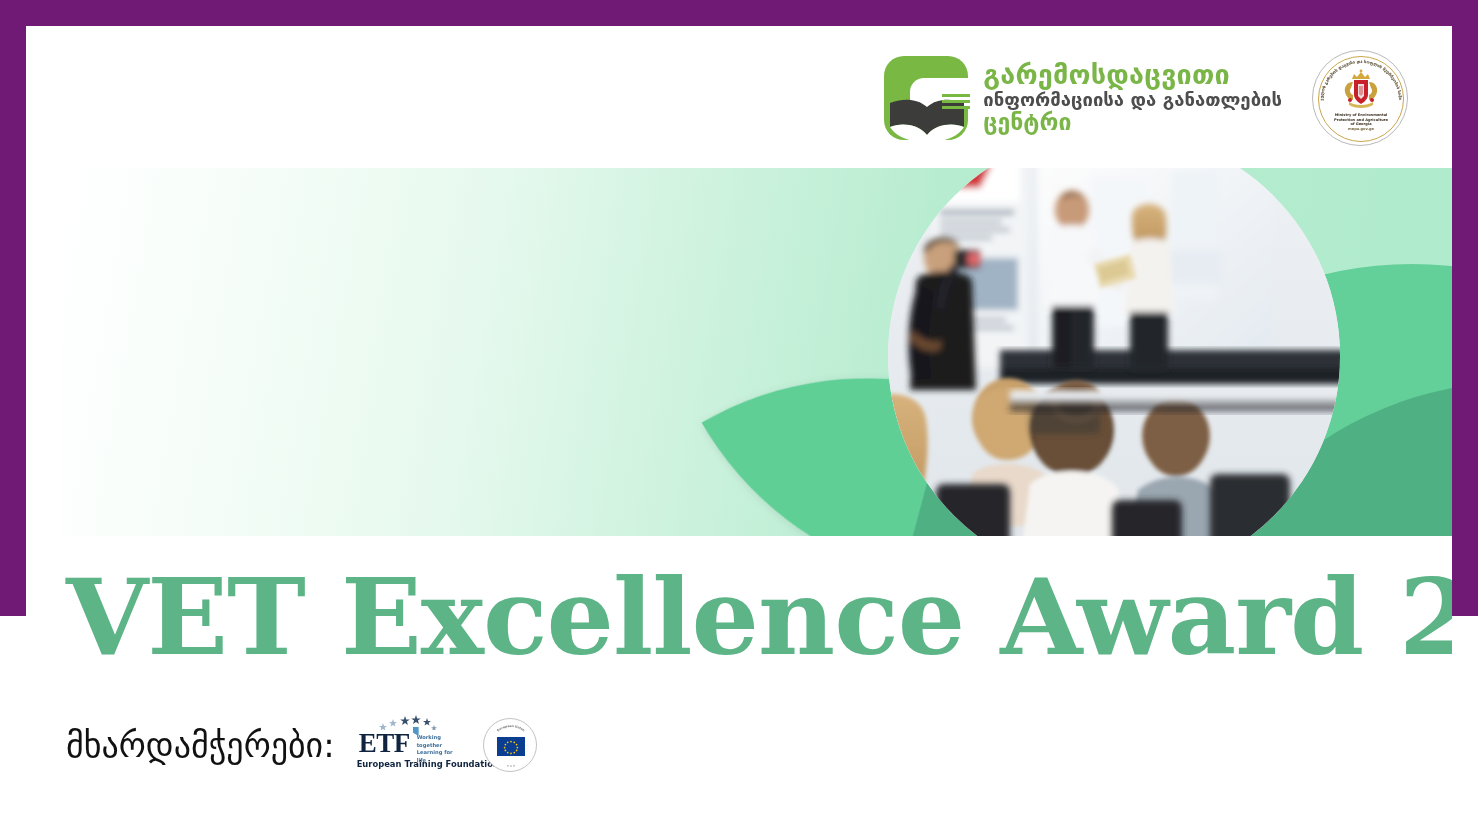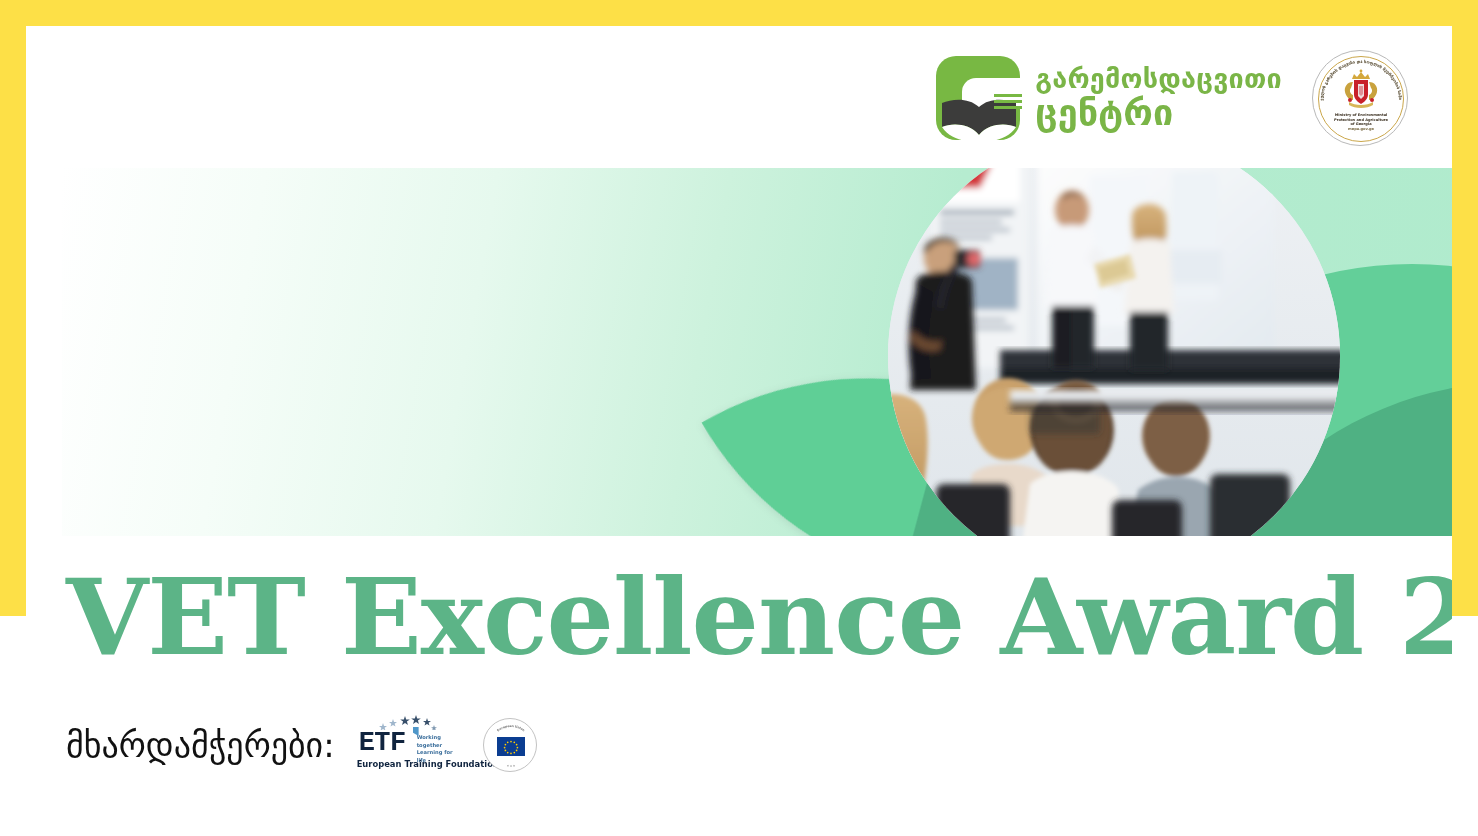--- a/index.html
+++ b/index.html
@@ -9,21 +9,21 @@
     height: 836px;
     overflow: hidden;
     font-family: "DejaVu Sans", "Liberation Sans", sans-serif;
   }
 
   
   #poster {
     position: relative;
     width: 1478px;
     height: 616px;
-    background: #fde047;
+    background: #701a75;
   }
 
   #page {
     position: absolute;
     left: 26px;
     top: 26px;
     width: 1426px;
     height: 768px;
     background: #ffffff;
     overflow: hidden;
@@ -96,21 +96,21 @@
     white-space: nowrap;
   }
   .eiec-l2 {
     font-size: 18.5px;
     font-weight: 700;
     color: #4d4d4d;
     white-space: nowrap;
     margin-top: 1px;
   }
   .eiec-l3 {
-    font-size: 36px;
+    font-size: 23px;
     font-weight: 700;
     color: #7ab547;
     white-space: nowrap;
     margin-top: 1px;
   }
 
   
   .ministry-seal {
     position: relative;
     width: 96px;
@@ -277,21 +277,21 @@
     color: #111111;
     white-space: nowrap;
   }
 
   
   .etf-logo { position: relative; width: 104px; height: 62px; }
   .etf-stars { position: absolute; left: 22px; top: 0; width: 58px; height: 16px; }
   .etf-wordmark {
     position: absolute;
     left: 2px; top: 14px;
-    font-family: Liberation Mono, monospace;
+    font-family: Liberation Serif, serif;
     font-size: 27px;
     font-weight: 700;
     color: #10243f;
     letter-spacing: -0.5px;
   }
   .etf-tagline {
     position: absolute;
     left: 60px; top: 20px;
     font-size: 5.2px;
     line-height: 1.45;
@@ -351,20 +351,21 @@
               <path d="M41 38 C31 26 14 26 4 30 C12 42 28 46 41 44 C54 46 70 42 78 30 C68 26 51 26 41 38 Z" fill="#ffffff"></path>
             </svg>
             <div class="eiec-bars">
               <i></i>
                 <i></i>
                 <i></i>
             </div>
           </div>
           <div class="eiec-text">
             <div class="eiec-l1">გარემოსდაცვითი</div>
+            <div class="eiec-l2">ინფორმაციისა და განათლების</div>
             <div class="eiec-l3">ცენტრი</div>
           </div>
         </div>
 
         <div class="ministry-seal">
           <div class="seal-ring"></div>
           <svg class="seal-arc-text" viewBox="0 0 96 96">
             <defs>
               <path id="arcTop" d="M 10,50 A 38,38 0 0 1 86,50"></path>
             </defs>

